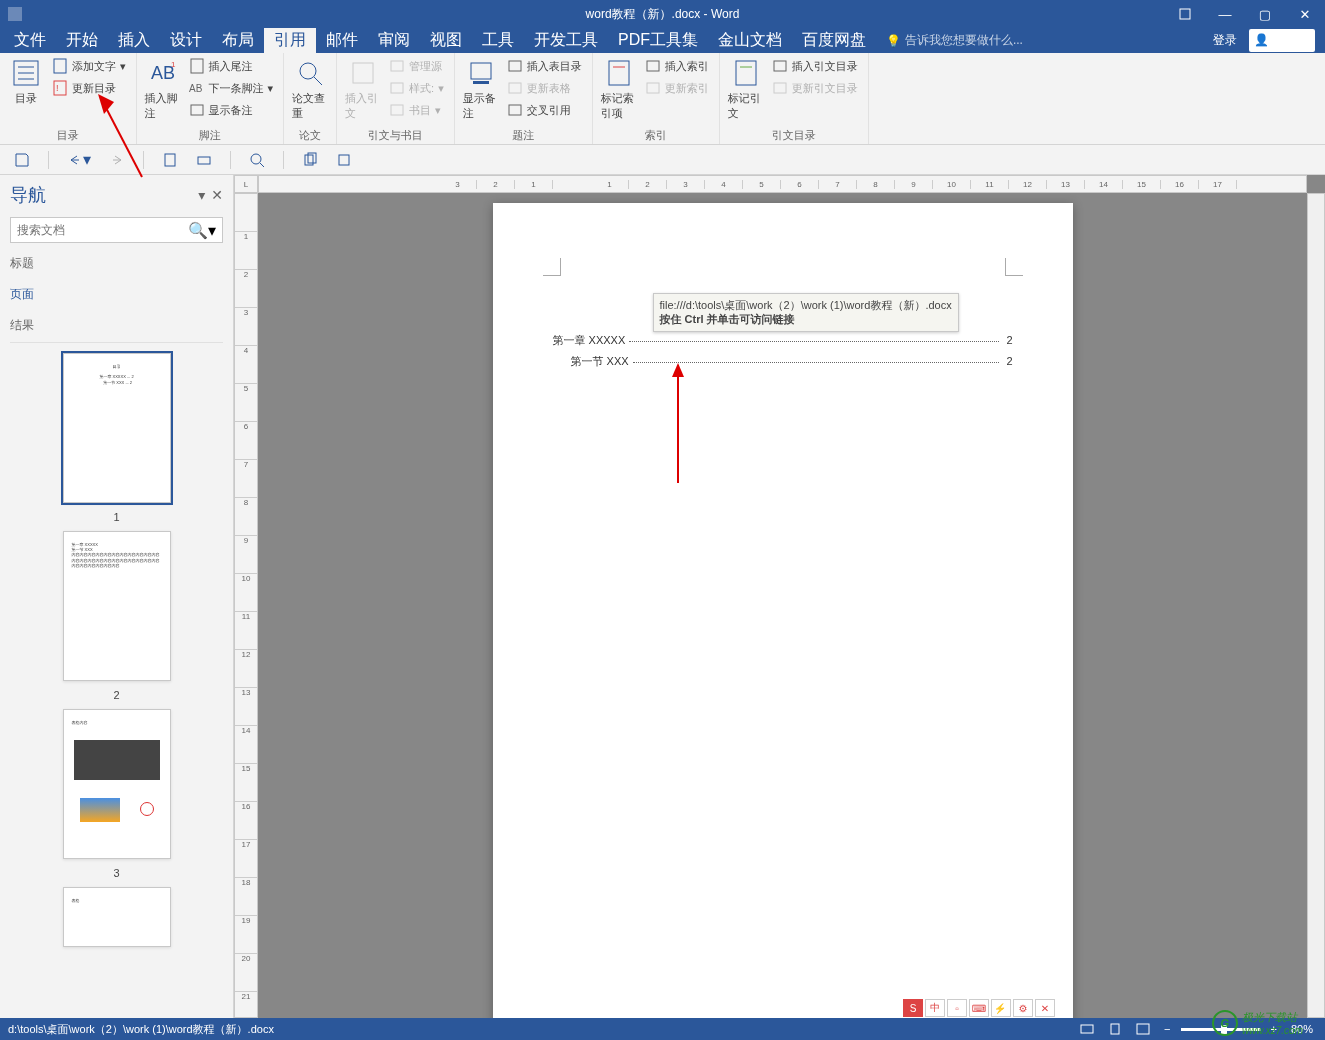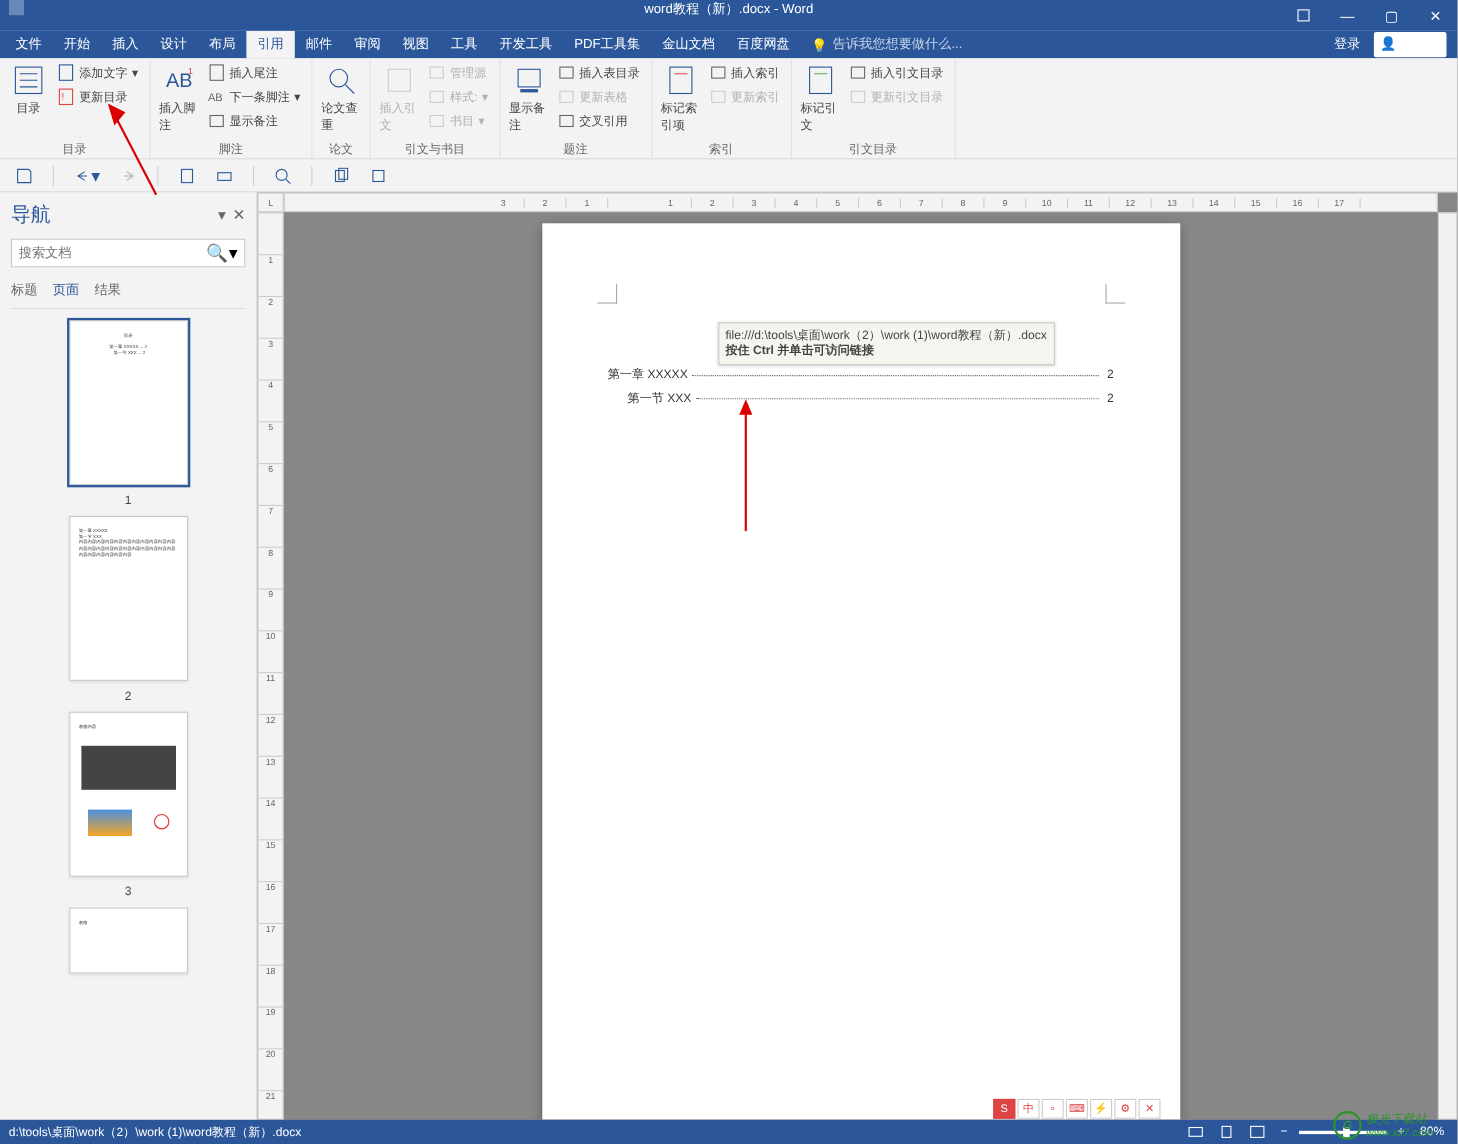--- a/index.html
+++ b/index.html
@@ -1,28 +1,28 @@
 <!DOCTYPE html>
 <html><head>
 <meta charset="utf-8">
 <style>
   * { box-sizing: border-box; margin: 0; padding: 0; font-family: "Microsoft YaHei", sans-serif; }
   body { width: 1325px; height: 1040px; background: #e6e6e6; overflow: hidden; position: relative; }
 
   
-  .titlebar { height: 28px; background: #2b579a; display: flex; position: relative; }
+  .titlebar { height: 28px; background: #2b579a; display: flex; align-items: center; position: relative; }
   .titlebar .left-icons { display: flex; gap: 8px; padding-left: 8px; }
   .titlebar .title { position: absolute; left: 50%; transform: translateX(-50%); color: #fff; font-size: 12px; }
   .titlebar .win-controls { margin-left: auto; display: flex; }
   .titlebar .win-btn { width: 40px; height: 28px; color: #fff; display: flex; align-items: center; justify-content: center; font-size: 13px; }
   .ico16 { width: 14px; height: 14px; fill: #fff; }
 
   
   .menubar { height: 25px; background: #2b579a; display: flex; align-items: center; padding-left: 4px; }
-  .menu-item { padding: 4px 10px; color: #fff; font-size: 12px; cursor: pointer; }
+  .menu-item { padding: 4px 10px; color: #fff; font-size: 16px; cursor: pointer; }
   .menu-item.active { background: #f3f3f3; color: #2b579a; }
   .tell-me { color: #c8d4e6; font-size: 12px; padding: 4px 10px; display: flex; align-items: center; gap: 4px; }
   .login-share { margin-left: auto; display: flex; align-items: center; gap: 6px; padding-right: 10px; }
   .login-share span { color: #fff; font-size: 12px; padding: 3px 6px; }
   .share-btn { background: #fff; color: #2b579a !important; border-radius: 2px; }
 
   
   .ribbon { height: 92px; background: #f3f3f3; border-bottom: 1px solid #d4d4d4; display: flex; }
   .ribbon-group { display: flex; flex-direction: column; border-right: 1px solid #e1e1e1; padding: 2px 6px 0; }
   .ribbon-group .group-content { flex: 1; display: flex; align-items: flex-start; gap: 2px; }
@@ -44,21 +44,21 @@
   
   .main { position: absolute; top: 175px; left: 0; right: 0; bottom: 22px; display: flex; }
 
   
   .navpane { width: 234px; background: #f3f3f3; border-right: 1px solid #d4d4d4; display: flex; flex-direction: column; padding: 8px 10px; }
   .nav-header { display: flex; align-items: center; justify-content: space-between; }
   .nav-title { color: #2b579a; font-size: 18px; }
   .nav-close { font-size: 14px; color: #666; display:flex; gap:6px; align-items:center;}
   .nav-search { margin-top: 10px; height: 26px; border: 1px solid #c8c8c8; background: #fff; display: flex; align-items: center; padding: 0 6px; justify-content: space-between; }
   .nav-search input { border: none; outline: none; font-size: 12px; flex: 1; }
-  .nav-tabs { display: flex; gap: 14px; margin-top: 12px; font-size: 12px; color: #666; border-bottom: 1px solid #e0e0e0; padding-bottom: 8px; }
+  .nav-tabs { display: flex; gap: 14px; margin-top: 12px; font-size: 12px; color: #666; border-bottom: 1px solid #e0e0e0; padding-bottom: 8px; flex-direction: column; }
   .nav-tab.active { color: #2b579a; font-weight: normal; }
   .thumbs { flex: 1; overflow: auto; padding-top: 10px; display: flex; flex-direction: column; align-items: center; gap: 8px; }
   .thumb { width: 108px; height: 150px; background: #fff; border: 1px solid #c8c8c8; box-shadow: 0 1px 3px rgba(0,0,0,0.1); position: relative; }
   .thumb.selected { outline: 2px solid #2b579a; }
   .thumb-label { font-size: 11px; color: #444; text-align: center; }
   .thumb-content { position: absolute; top: 10px; left: 8px; right: 8px; font-size: 4px; color: #333; line-height: 1.3; }
   .thumb .chart-img { position:absolute; top:30px; left:10px; right:10px; height:40px; background:#444; }
   .thumb .photo-img { position:absolute; top:88px; left:16px; width:40px; height:24px; background:linear-gradient(#4a90e2,#f5a623); }
   .thumb .red-circle { position:absolute; top:92px; right:16px; width:14px; height:14px; border:1px solid #d33; border-radius:50%;}
 

